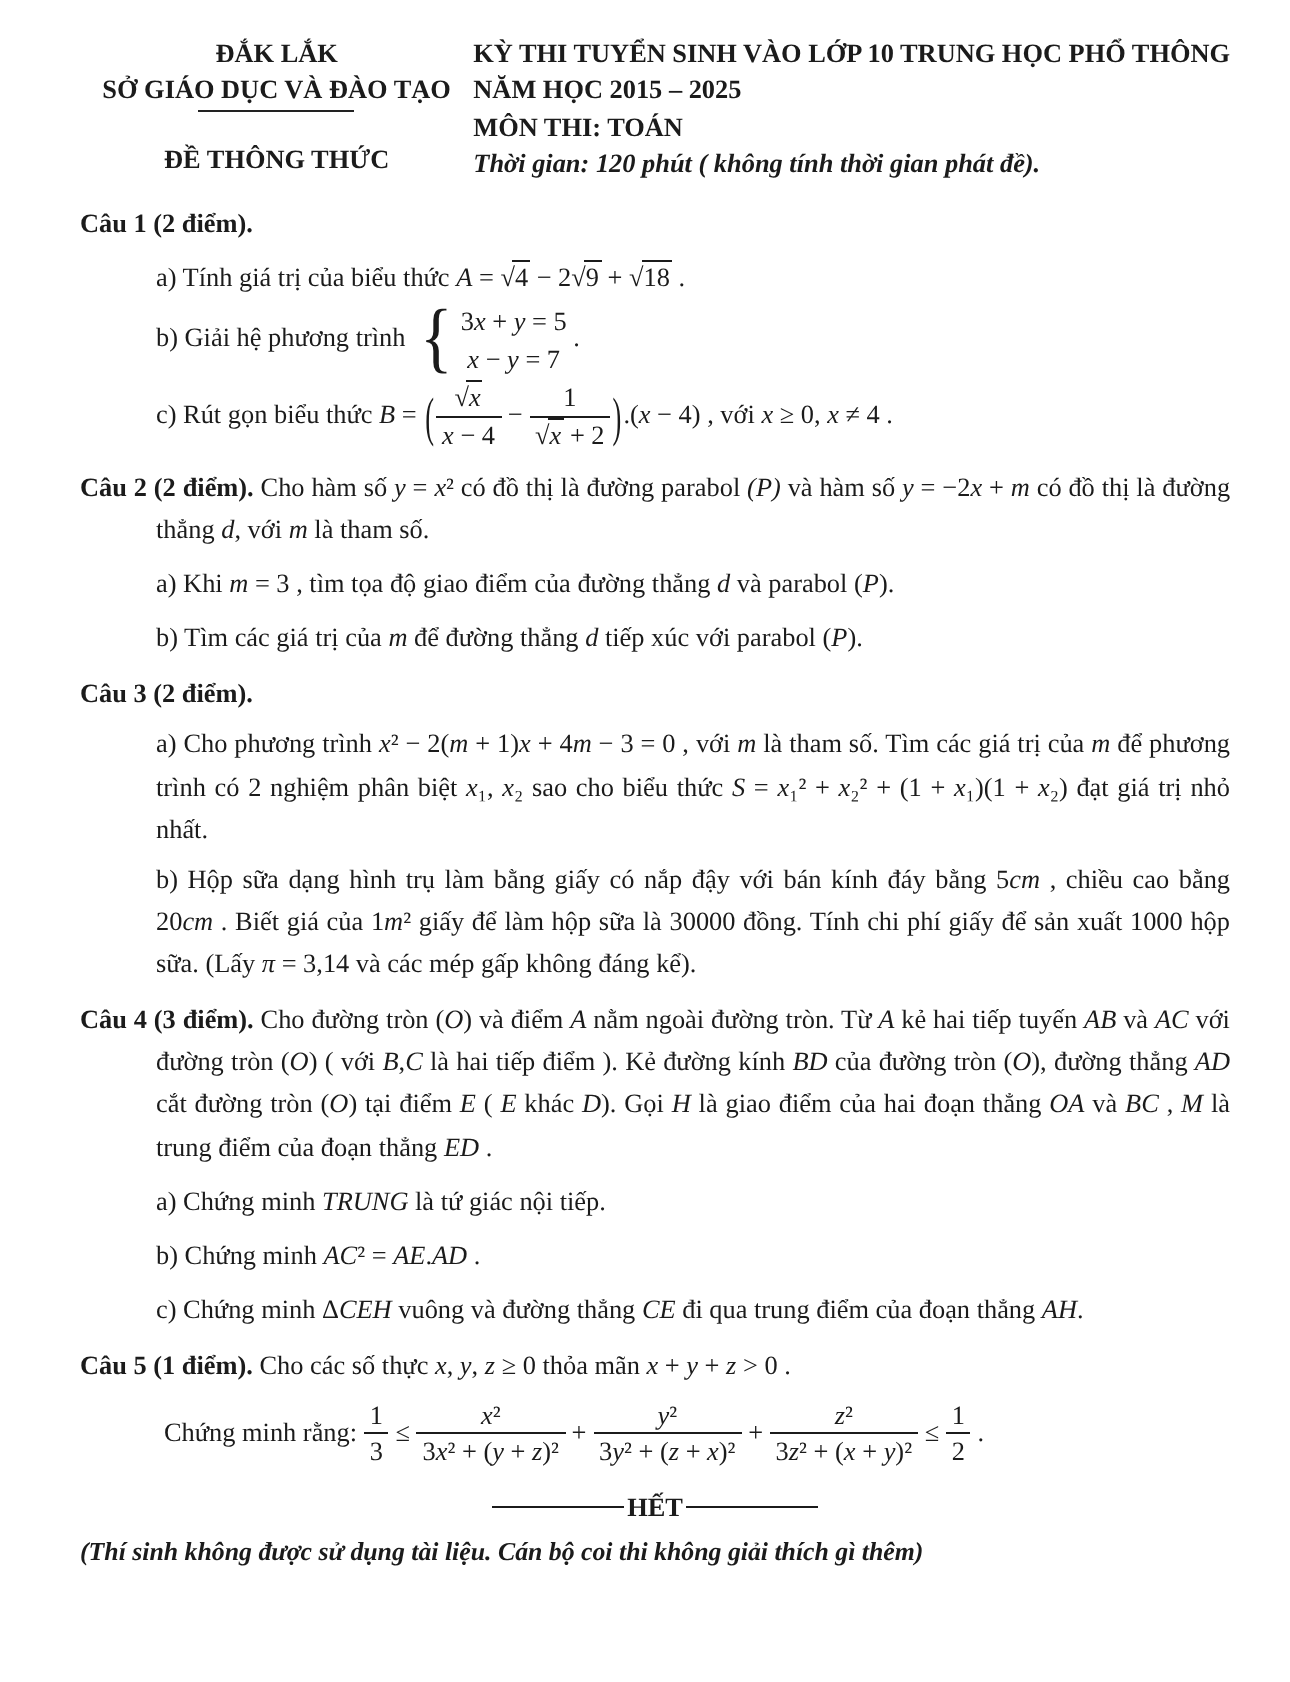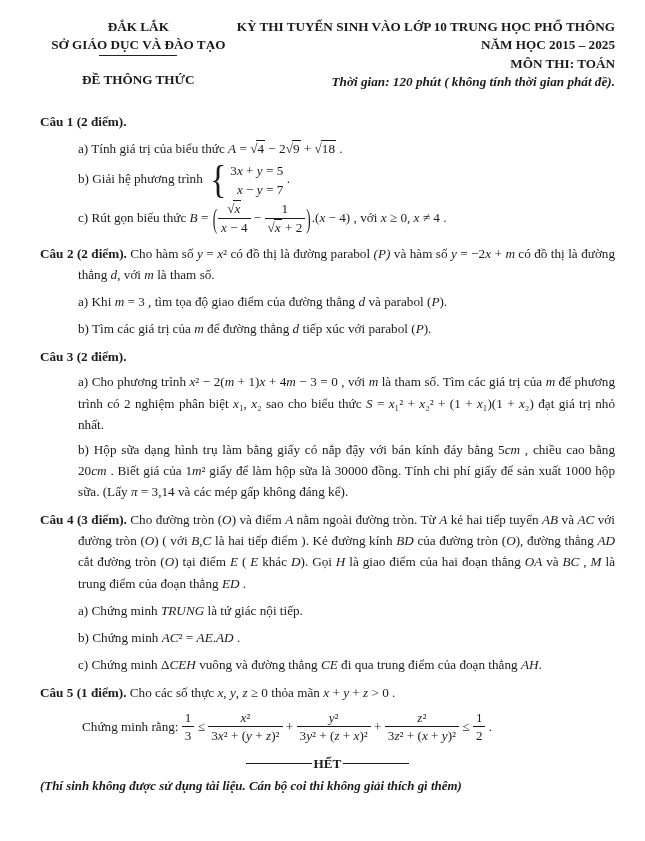--- a/index.html
+++ b/index.html
@@ -7,45 +7,45 @@
     width:645px; height:841px; box-sizing:border-box; overflow:hidden;
     margin:0 auto; background:#ffffff; color:#1b1b1b;
     font-family:"Liberation Serif", serif; font-size:13.2px; line-height:1.6;
     padding:18px 30px 10px 40px; position:relative;
   }
   
   .hdr { display:flex; }
   .hdr-left { width:205px; text-align:center; font-weight:bold; line-height:1.35; }
   .rule { width:78px; border-bottom:1.4px solid #222; margin:1px auto 0; height:0; }
   .official { margin-top:15px; }
-  .hdr-right { flex:1; text-align:right; font-weight:bold; line-height:1.4; }
+  .hdr-right { flex:1; text-align:left; font-weight:bold; line-height:1.4; }
   .hdr-right > div { white-space:nowrap; }
   .time { font-style:italic;font-family:Liberation Serif, serif; }
   
-  .content { margin-top:19px; }
+  .content { margin-top:9px; }
   section { margin-top:7px; }
   .q-title { font-weight:bold; }
   .item { margin-left:38px; margin-top:6px; }
   .qpara { padding-left:38px; text-indent:-38px; text-align:justify; }
   .item-para { margin-left:38px; margin-top:4px; text-align:justify; }
   .proof { margin-left:42px; margin-top:8px; }
   
   i { font-family:"Liberation Serif", serif; }
   .frac { display:inline-block; vertical-align:middle; text-align:center;
           line-height:1.15; position:relative; top:-1px; }
   .fnum { display:block; padding:0 3px 1px; border-bottom:1.2px solid currentColor; }
   .fden { display:block; padding:1px 3px 0; }
   .sqrt { white-space:nowrap; }
   .rsign { letter-spacing:-1px; }
   .rbar { border-top:1.2px solid currentColor; padding:0 1px; }
   .bigp { display:inline-block; transform:scaleY(2.05); vertical-align:middle;
           position:relative; top:-1px; margin:0 1px; font-weight:400; }
   .sys { display:inline-flex; align-items:center; vertical-align:middle; margin-left:4px; }
   .sys-brace { font-size:34px; line-height:1; transform:scaleY(1.15); margin-right:4px; font-weight:400; }
-  .sys-rows { display:inline-flex; flex-direction:column; line-height:1.45; text-align:right; }
+  .sys-rows { display:inline-flex; flex-direction:column; line-height:1.45; text-align:center; }
   .sys-row { display:block; }
   
   .footer { margin-top:8px; }
   .het-line { display:flex; align-items:center; justify-content:center; font-weight:bold; }
   .dash { width:66px; border-top:1.5px solid #1b1b1b; margin:0 2px; }
   .note { text-align:left; font-weight:bold; font-style:italic; font-size:12.9px; margin-top:2px; }
 </style>
 </head>
 <body>
 

